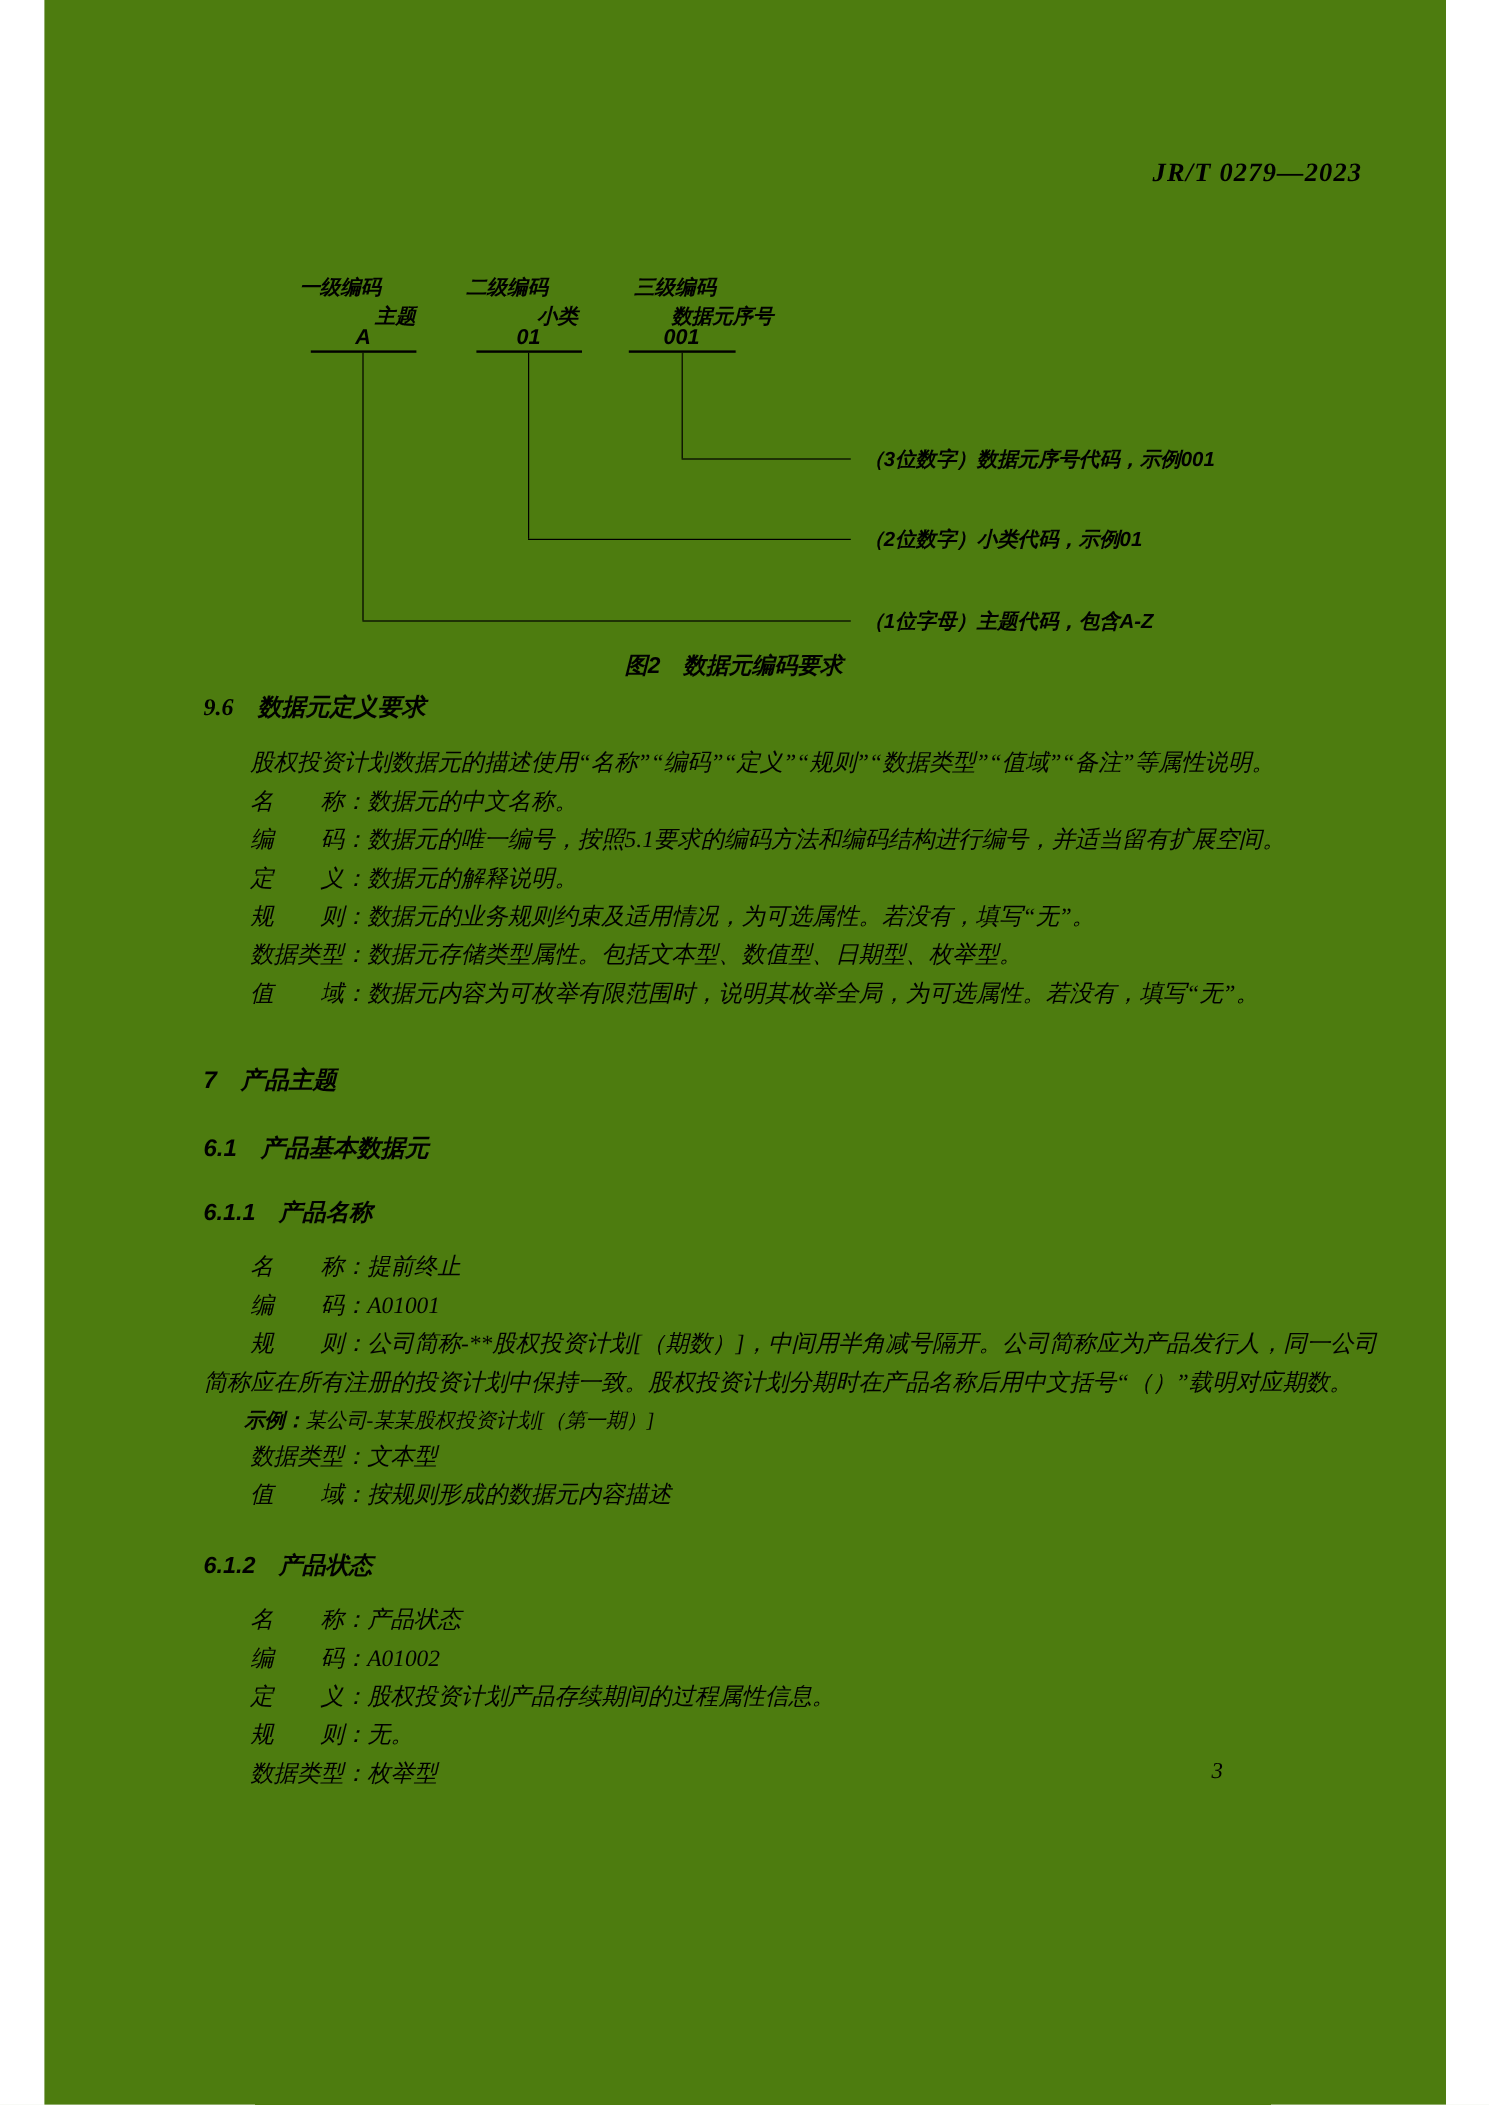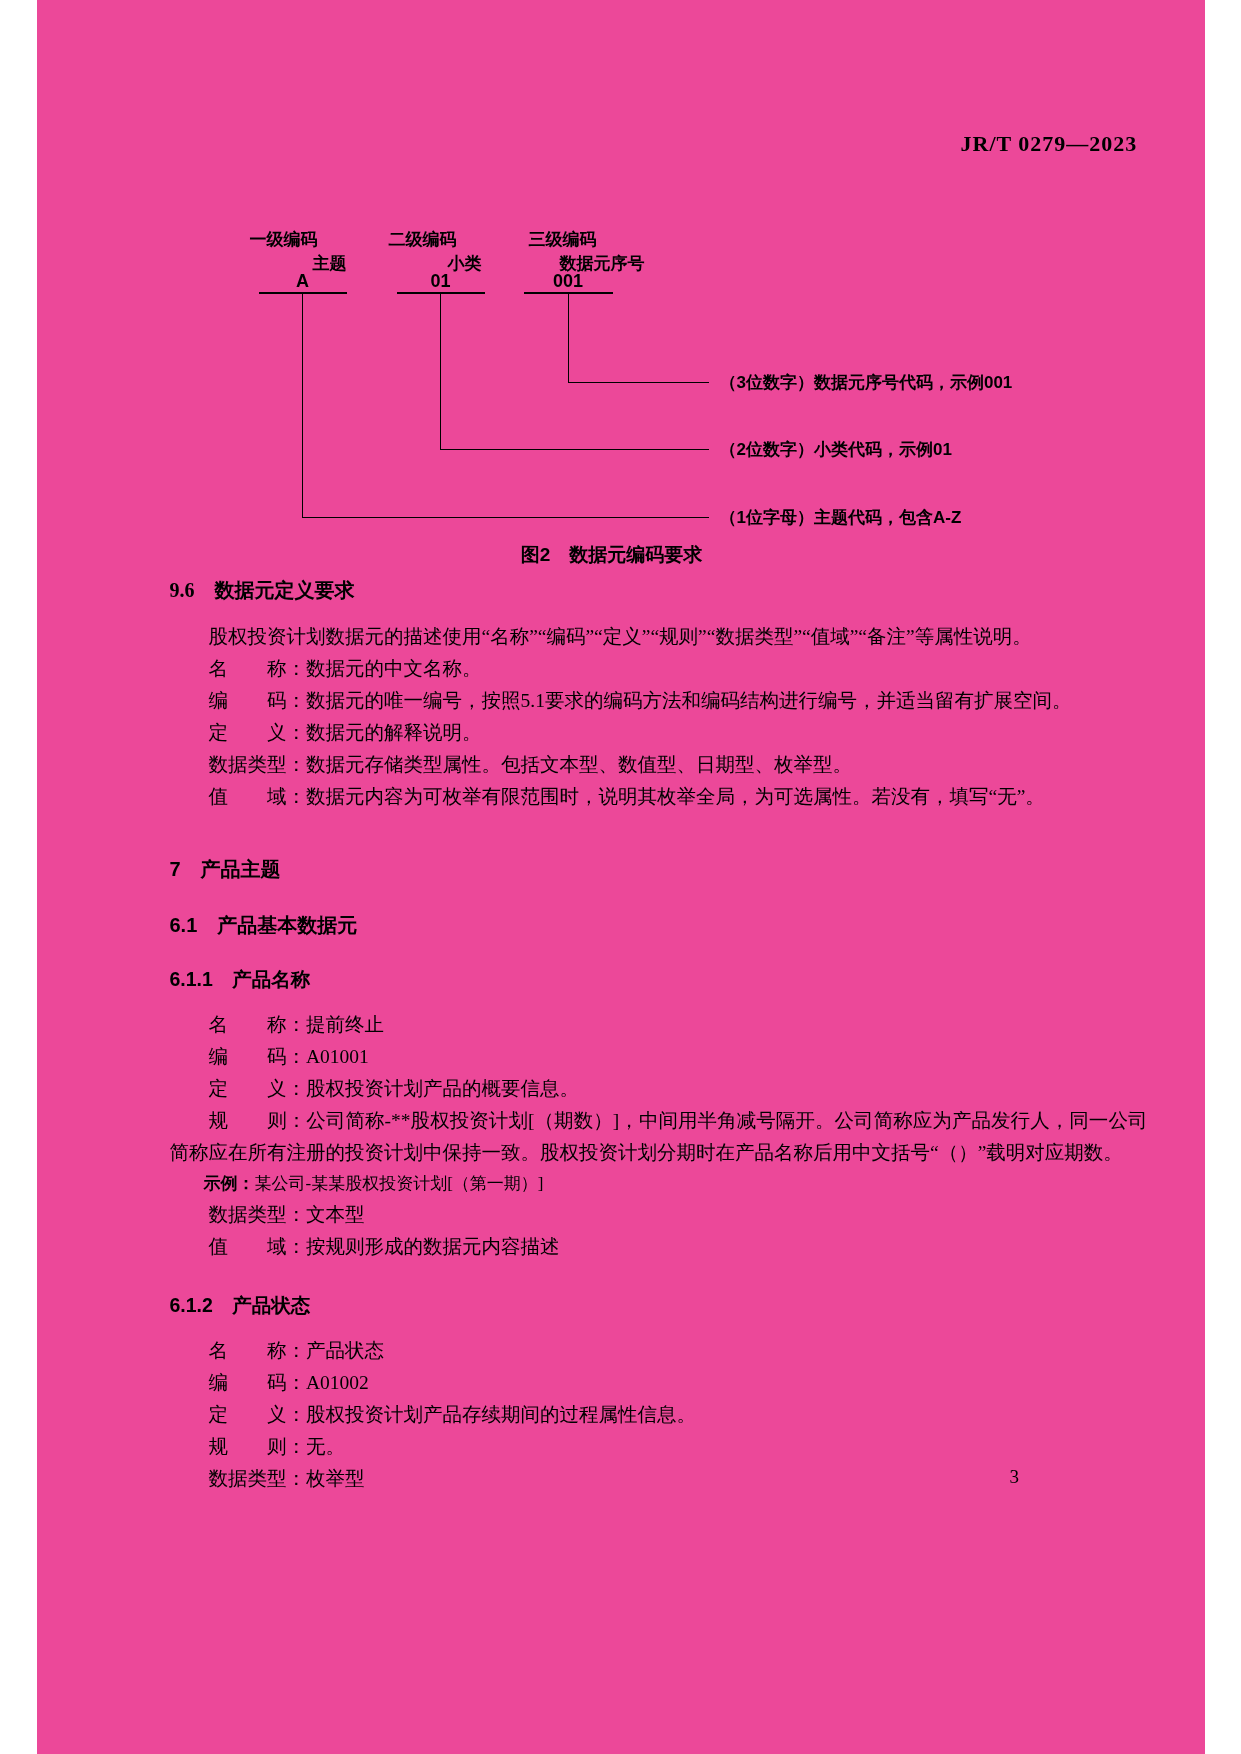--- a/index.html
+++ b/index.html
@@ -1,21 +1,22 @@
 <!DOCTYPE html>
 <html><head>
 <meta charset="utf-8">
 <style>
   * { margin:0; padding:0; box-sizing:border-box; }
   html,body { background:#ffffff; }
   .page {
     position:relative; width:1168px; height:1754px; margin:0 auto;
-    background:#ec4899; color:#000;
+    background:#4d7c0f; color:#000;
     font-family:"Liberation Serif", serif;
     overflow:hidden;
+    font-style:italic;
   }
   .doc-number {
     position:absolute; top:131px; left:924px;
     font-size:22px; font-weight:bold; letter-spacing:1px;
     font-family:"Liberation Serif", serif;
   }
   
   .diagram {
     position:absolute; top:222px; left:0; width:1241px; height:350px;
     font-family:"Liberation Sans", sans-serif;
@@ -85,30 +86,30 @@
     <div class="fig-caption">图2　数据元编码要求</div>
   </div>
 
   <div class="content">
 
     <h2 class="h2-first">9.6　数据元定义要求</h2>
     <p class="para">股权投资计划数据元的描述使用“名称”“编码”“定义”“规则”“数据类型”“值域”“备注”等属性说明。</p>
     <p class="def">名　　称：数据元的中文名称。</p>
     <p class="def">编　　码：数据元的唯一编号，按照5.1要求的编码方法和编码结构进行编号，并适当留有扩展空间。</p>
     <p class="def">定　　义：数据元的解释说明。</p>
+    <p class="def">规　　则：数据元的业务规则约束及适用情况，为可选属性。若没有，填写“无”。</p>
     <p class="def">数据类型：数据元存储类型属性。包括文本型、数值型、日期型、枚举型。</p>
     <p class="def">值　　域：数据元内容为可枚举有限范围时，说明其枚举全局，为可选属性。若没有，填写“无”。</p>
 
     <h1 class="h1">7　产品主题</h1>
     <h2 class="h2">6.1　产品基本数据元</h2>
     <h3 class="h3">6.1.1　产品名称</h3>
 
     <p class="def">名　　称：提前终止</p>
     <p class="def">编　　码：A01001</p>
-    <p class="def">定　　义：股权投资计划产品的概要信息。</p>
     <p class="def">规　　则：公司简称-**股权投资计划[（期数）]，中间用半角减号隔开。公司简称应为产品发行人，同一公司简称应在所有注册的投资计划中保持一致。股权投资计划分期时在产品名称后用中文括号“（）”载明对应期数。</p>
     <p class="example"><span class="ex-label">示例：</span><span>某公司-某某股权投资计划[（第一期）]</span></p>
     <p class="def">数据类型：文本型</p>
     <p class="def">值　　域：按规则形成的数据元内容描述</p>
 
     <div class="gap-md"></div>
     <h3 class="h3">6.1.2　产品状态</h3>
 
     <p class="def">名　　称：产品状态</p>
     <p class="def">编　　码：A01002</p>

